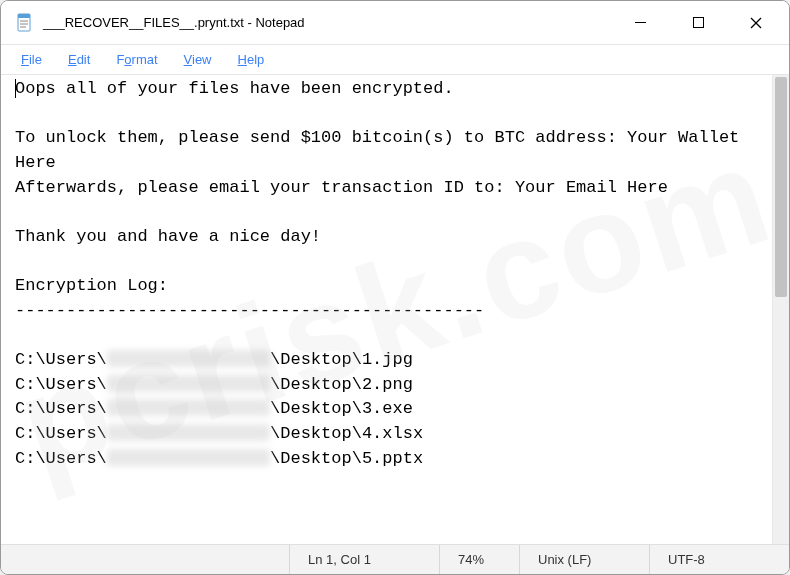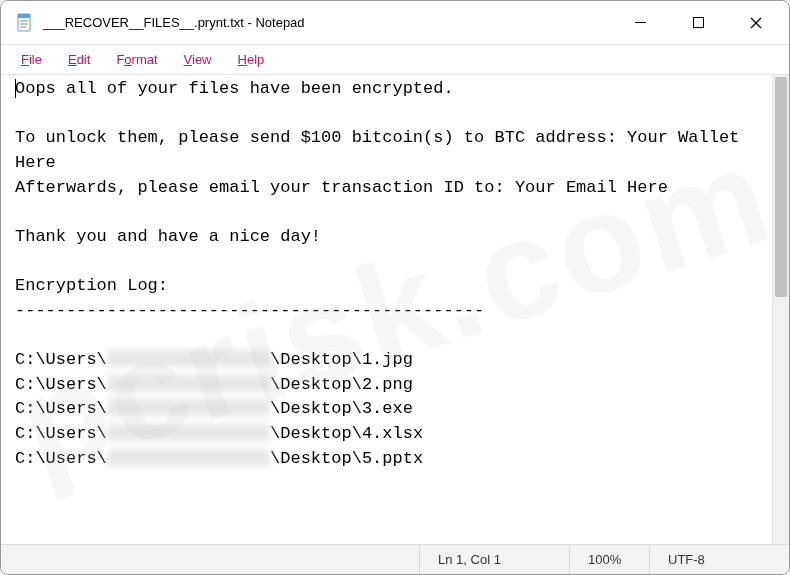--- a/index.html
+++ b/index.html
@@ -62,21 +62,21 @@
       height: 30px;
       display: flex;
       align-items: center;
       padding: 0 8px;
       gap: 2px;
       border-bottom: 1px solid #e5e5e5;
       font-size: 13px;
     }
     .menu-item {
       padding: 4px 12px;
-      color: #be185d;
+      color: #3b82f6;
     }
     .menu-item .underline {
       text-decoration: underline;
     }
     .content-wrap {
       flex: 1;
       display: flex;
       position: relative;
       overflow: hidden;
     }
@@ -223,17 +223,18 @@
 </div>
     <div class="scrollbar">
       <div class="scroll-thumb"></div>
     </div>
     <div class="watermark">pcrisk.com</div>
   </div>
 
   <div class="statusbar">
     <div class="status-spacer"></div>
     <div class="status-cell" style="min-width:150px">Ln 1, Col 1</div>
-    <div class="status-cell" style="min-width:80px">100%</div>
+    <div class="status-cell" style="min-width:80px">74%</div>
+    <div class="status-cell" style="min-width:130px">Unix (LF)</div>
     <div class="status-cell" style="min-width:140px">UTF-8</div>
   </div>
 
 </div>
 
 </body></html>

